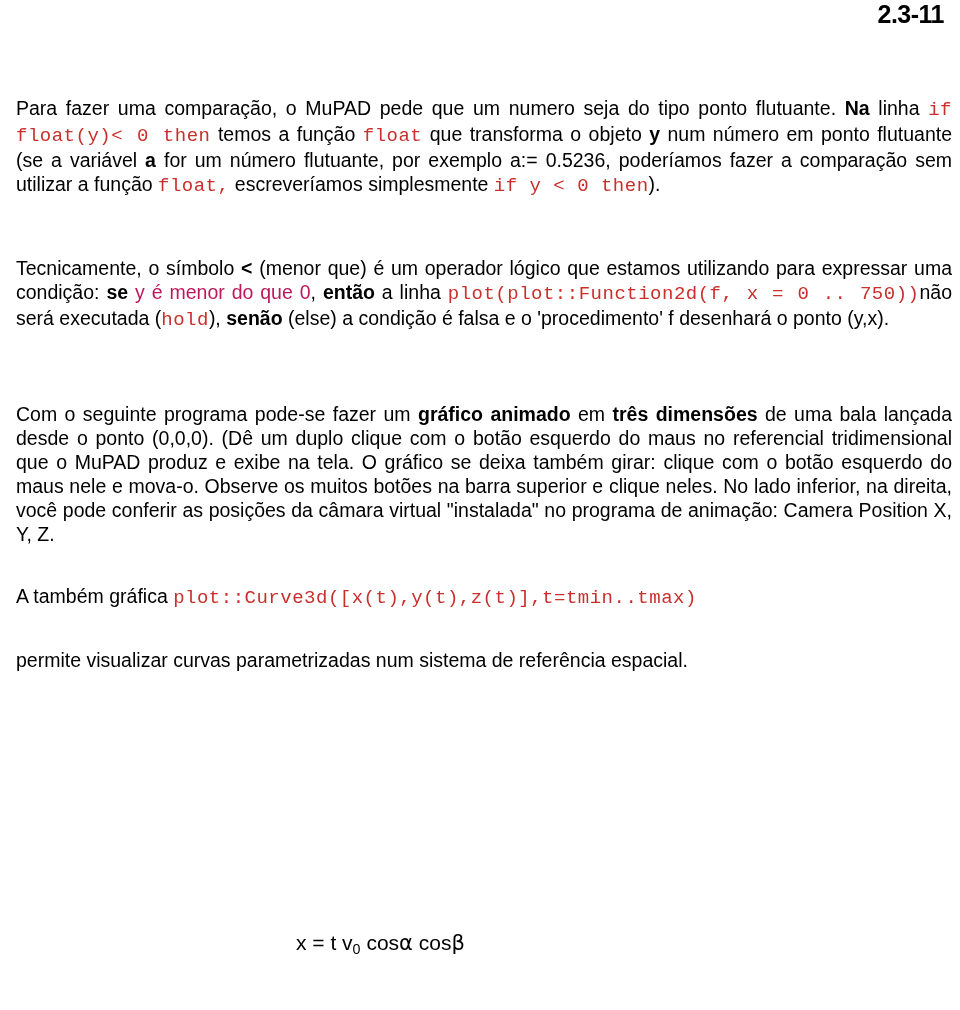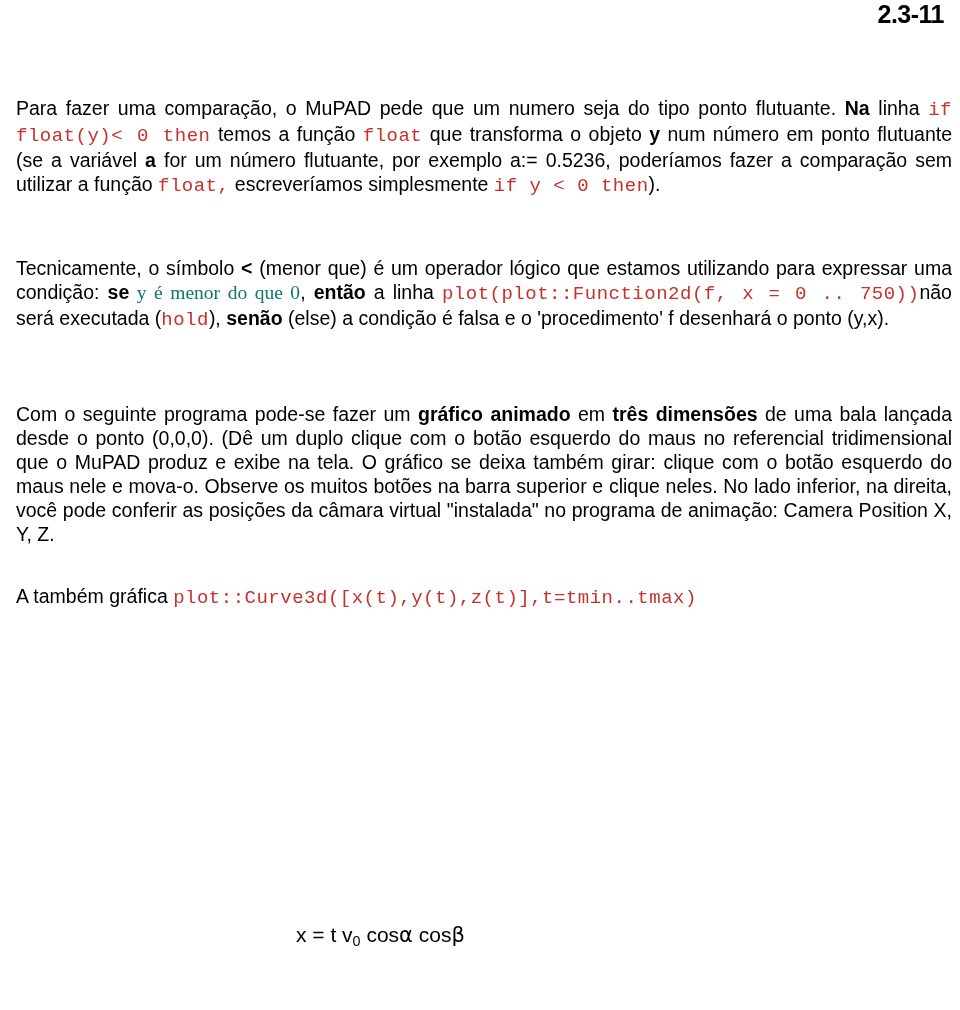--- a/index.html
+++ b/index.html
@@ -57,37 +57,36 @@
 
   
   .code {
     font-family: "Liberation Mono", "DejaVu Sans Mono", monospace;
     color: #c9302c;
     font-size: 19px;
     letter-spacing: 0.5px;
     text-align: right;
   }
   .blue {
-    color: #0f766e;
-    font-family: Liberation Serif, serif;
+    color: #be185d;
   }
   b, .bold { font-weight: 700; }
 
   
   .equations {
     position: absolute;
     left: 296px;
     top: 920px;
     font-size: 21px;
     line-height: 29px;
     font-family: "Liberation Sans", sans-serif;
     color: #000000;
     white-space: nowrap;
   }
-  .eq-row { position: relative; height: 29px; }
+  .eq-row { position: relative; height: 29px; margin-top: 8px; }
   .eq-row.indent { padding-left: 9px; }
   sub { font-size: 0.68em; vertical-align: -0.28em; }
   sup { font-size: 0.66em; vertical-align: 0.42em; }
   .eq-tag {
     position: absolute;
     left: 306px;
     top: 0;
     font-size: 21px;
   }
   .gk { font-family: "DejaVu Sans", sans-serif; }
@@ -110,20 +109,21 @@
     <div class="gap-xl"></div>
 
     <p class="para"><span>Com o seguinte programa pode-se fazer um </span><b>gráfico animado</b><span> em </span><b>três dimensões</b><span> de uma bala lançada desde o ponto (0,0,0). (Dê um duplo clique com o botão esquerdo do maus no referencial tridimensional que o MuPAD produz e exibe na tela. O gráfico se deixa também girar: clique com o botão esquerdo do maus nele e mova-o. Observe os muitos botões na barra superior e clique neles. No lado inferior, na direita, você pode conferir as posições da câmara virtual "instalada" no programa de animação: Camera Position X, Y, Z.</span></p>
 
     <div class="gap-md"></div>
 
     <p class="para last-left"><span>A também gráfica </span><span class="code">plot::Curve3d([x(t),y(t),z(t)],t=tmin..tmax)</span></p>
 
     <div class="gap-md"></div>
 
+    <p class="para last-left"><span>permite visualizar curvas parametrizadas num sistema de referência espacial.</span></p>
 
     <div class="gap-xxl"></div>
 
 
   </div>
 
   <div class="equations">
     <div class="eq-row"><span>x = t v</span><sub>0</sub><span> cos</span><span class="gk">α</span><span> cos</span><span class="gk">β</span></div>
 
 

